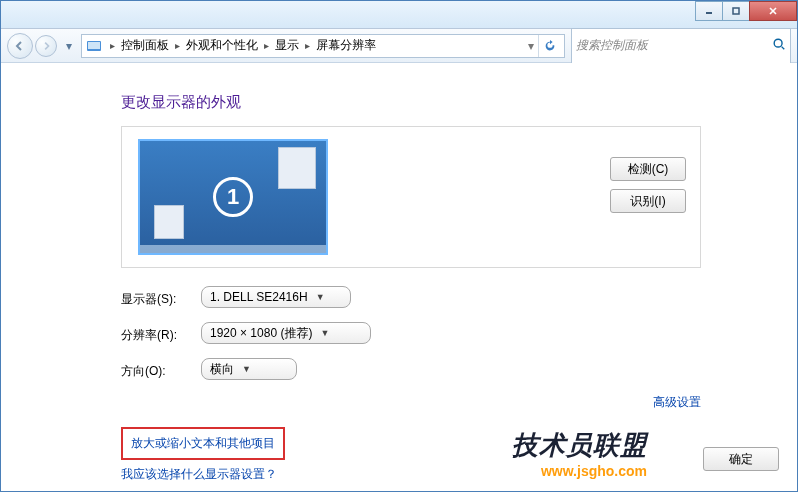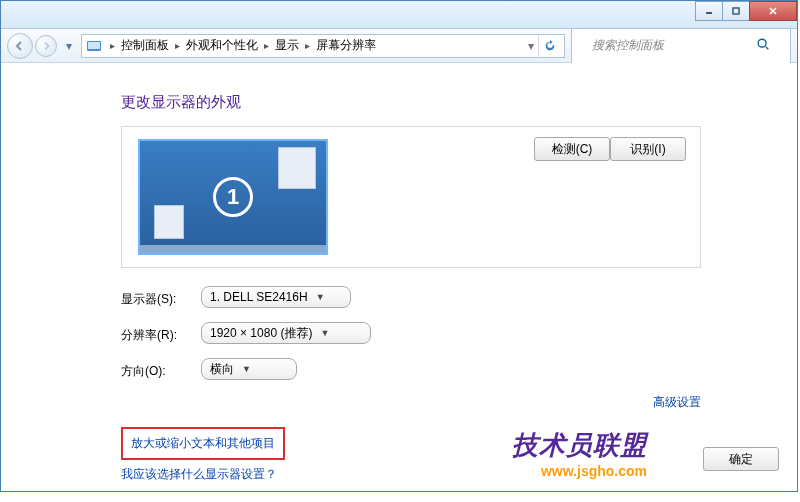--- a/index.html
+++ b/index.html
@@ -59,21 +59,21 @@
 }
 .bc-icon { width:16px;height:16px; margin-right:4px; display:flex;align-items:center;justify-content:center; }
 .bc-seg { display:flex;align-items:center; }
 .bc-seg span { padding: 0 2px; }
 .bc-arrow { color:#555; padding:0 4px; font-size:10px;}
 .bc-spacer { flex:1; }
 .bc-refresh { width:22px; height:22px; border-left:1px solid #d0dce8;display:flex;align-items:center;justify-content:center; }
 .bc-refresh svg{width:14px;height:14px;}
 .search {
   width: 220px; height: 36px; border:1px solid #b0c4d8; background:#fff;
-  display:flex;align-items:center; padding:0 20px;
+  display:flex;align-items:center; padding:0 4px;
 }
 .search-ph { color:#888; font-style: italic; flex:1; }
 .search-icon { color:#0a64a0; }
 .content {
   background:#fff;
   padding: 30px 0 0 0;
   height: 428px;
   position: relative;
 }
 .content-inner {
@@ -97,21 +97,21 @@
 .monitor .num {
   position:absolute; top:50%; left:50%; transform:translate(-50%,-50%);
   width:40px;height:40px; border-radius:50%; border:3px solid #fff;
   display:flex;align-items:center;justify-content:center;
   color:#fff; font-size:22px; font-weight:bold;
 }
 .mini-win { position:absolute; background:#e8eef6;border:1px solid #b8c8dc; }
 .mini-win.a { width:38px;height:42px; top:6px; right:10px;}
 .mini-win.b { width:30px;height:34px; bottom:14px; left:14px;}
 .taskbar { position:absolute;bottom:0;left:0;right:0;height:8px;background:rgba(200,220,240,0.6);}
-.side-btns { display:flex; flex-direction:row; margin-left:auto; }
+.side-btns { display:flex; flex-direction:column; gap:8px; margin-left:auto;margin-top:20px; }
 .btn {
   min-width: 76px; height: 24px; padding: 0 12px;
   border:1px solid #a8a8a8; border-radius:3px;
   background: linear-gradient(#fdfdfd,#e8e8e8);
   display:flex;align-items:center;justify-content:center;
   font-size:12px;
 }
 .form-row { display:flex; align-items:flex-end; margin-bottom: 14px; }
 .form-label { width: 80px; }
 .dropdown {
@@ -125,21 +125,21 @@
 .link-box { border:2px solid #d83030; padding: 6px 8px; display:inline-block; margin-bottom:6px;}
 .link { color:#0645ad; cursor:pointer; }
 .footer-btns {
   position:absolute; bottom:20px; right:18px;
   display:flex; gap:8px;
 }
 .watermark {
   position:absolute; bottom:12px; right:150px;
   text-align:right; pointer-events:none; opacity:0.95;
 }
-.watermark .cn { font-size:26px; font-weight:bold; color:#4c1d95; font-style:italic; letter-spacing:1px;}
+.watermark .cn { font-size:26px; font-weight:bold; color:#0f172a; font-style:italic; letter-spacing:1px;}
 .watermark .url { font-size:14px; color:#ff9900; font-weight:bold;}
 </style>
 </head>
 <body>
 
 <div class="window">
   <div class="titlebar">
     <div class="win-btn">
       <svg viewBox="0 0 10 10">
           <line x1="2" y1="7" x2="8" y2="7" stroke="#3a5a7a" stroke-width="2"></line>

